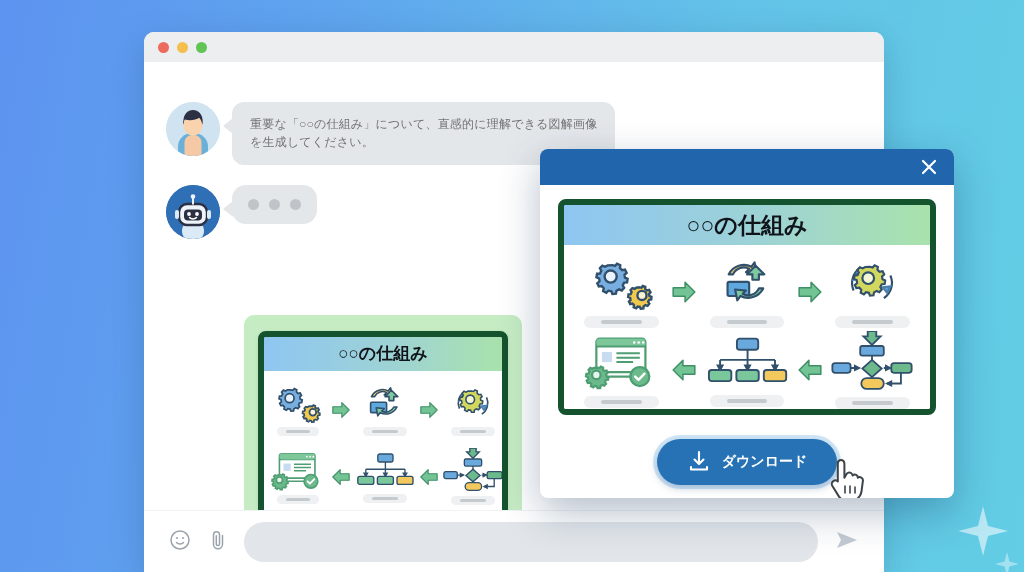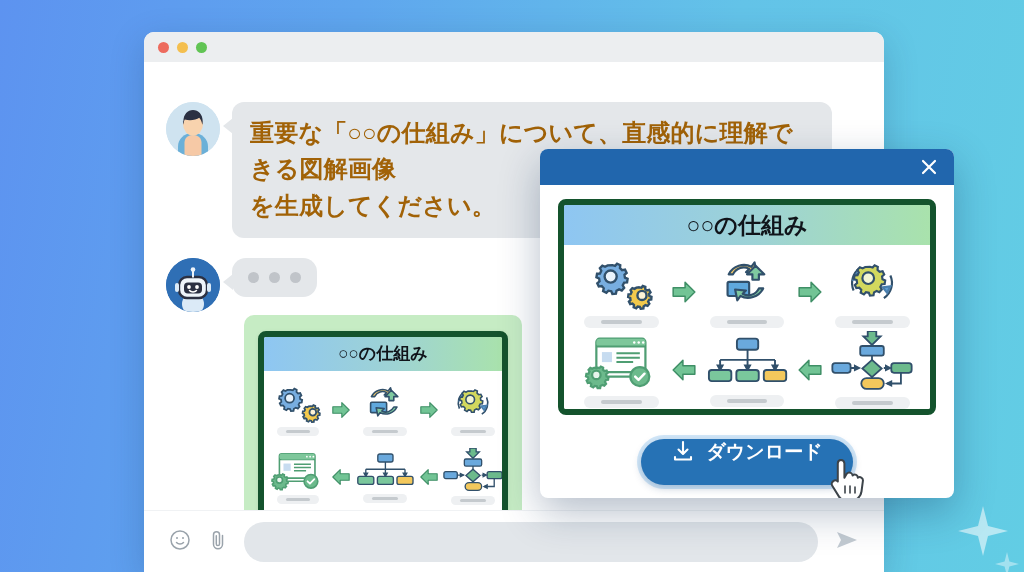--- a/index.html
+++ b/index.html
@@ -73,24 +73,24 @@
   .bubble::before {
     content: "";
     position: absolute;
     left: -9px; top: 16px;
     border-top: 8px solid transparent;
     border-bottom: 8px solid transparent;
     border-right: 10px solid #e4e7ea;
   }
   #user-bubble { max-width: 600px; }
   #user-text {
-    font-size: 24px;
+    font-size: 12px;
     line-height: 1.52;
-    color: #a16207;
-    font-weight: 700;
+    color: #737373;
+    font-weight: 400;
     letter-spacing: .2px;
     white-space: pre-line;
   }
   #typing-bubble { padding: 14px 16px; border-radius: 14px; }
   #typing-dots { display: flex; gap: 10px; align-items: center; }
   .tdot { width: 11px; height: 11px; border-radius: 50%; background: #c0c4c9; }
 
   
   .diagram {
     background: #ffffff;
@@ -197,23 +197,23 @@
     display: flex; align-items: center; justify-content: center;
     position: relative;
   }
   #download-button {
     background: #2672b5;
     color: #fff;
     border: none;
     border-radius: 24px;
     height: 46px;
     padding: 0 30px;
-    font-size: 19px;
+    font-size: 14px;
     font-weight: 700;
-    display: flex; gap: 11px;
+    display: flex; align-items: center; gap: 11px;
     cursor: pointer;
     box-shadow: 0 3px 8px rgba(20,60,110,.28), 0 0 0 4px rgba(110,180,235,.30);
     font-family: "Liberation Sans", sans-serif;
   }
   #cursor-pointer { position: absolute; left: 288px; top: 30px; pointer-events: none; }
 </style>
 </head>
 <body>
 
 <div id="stage">

